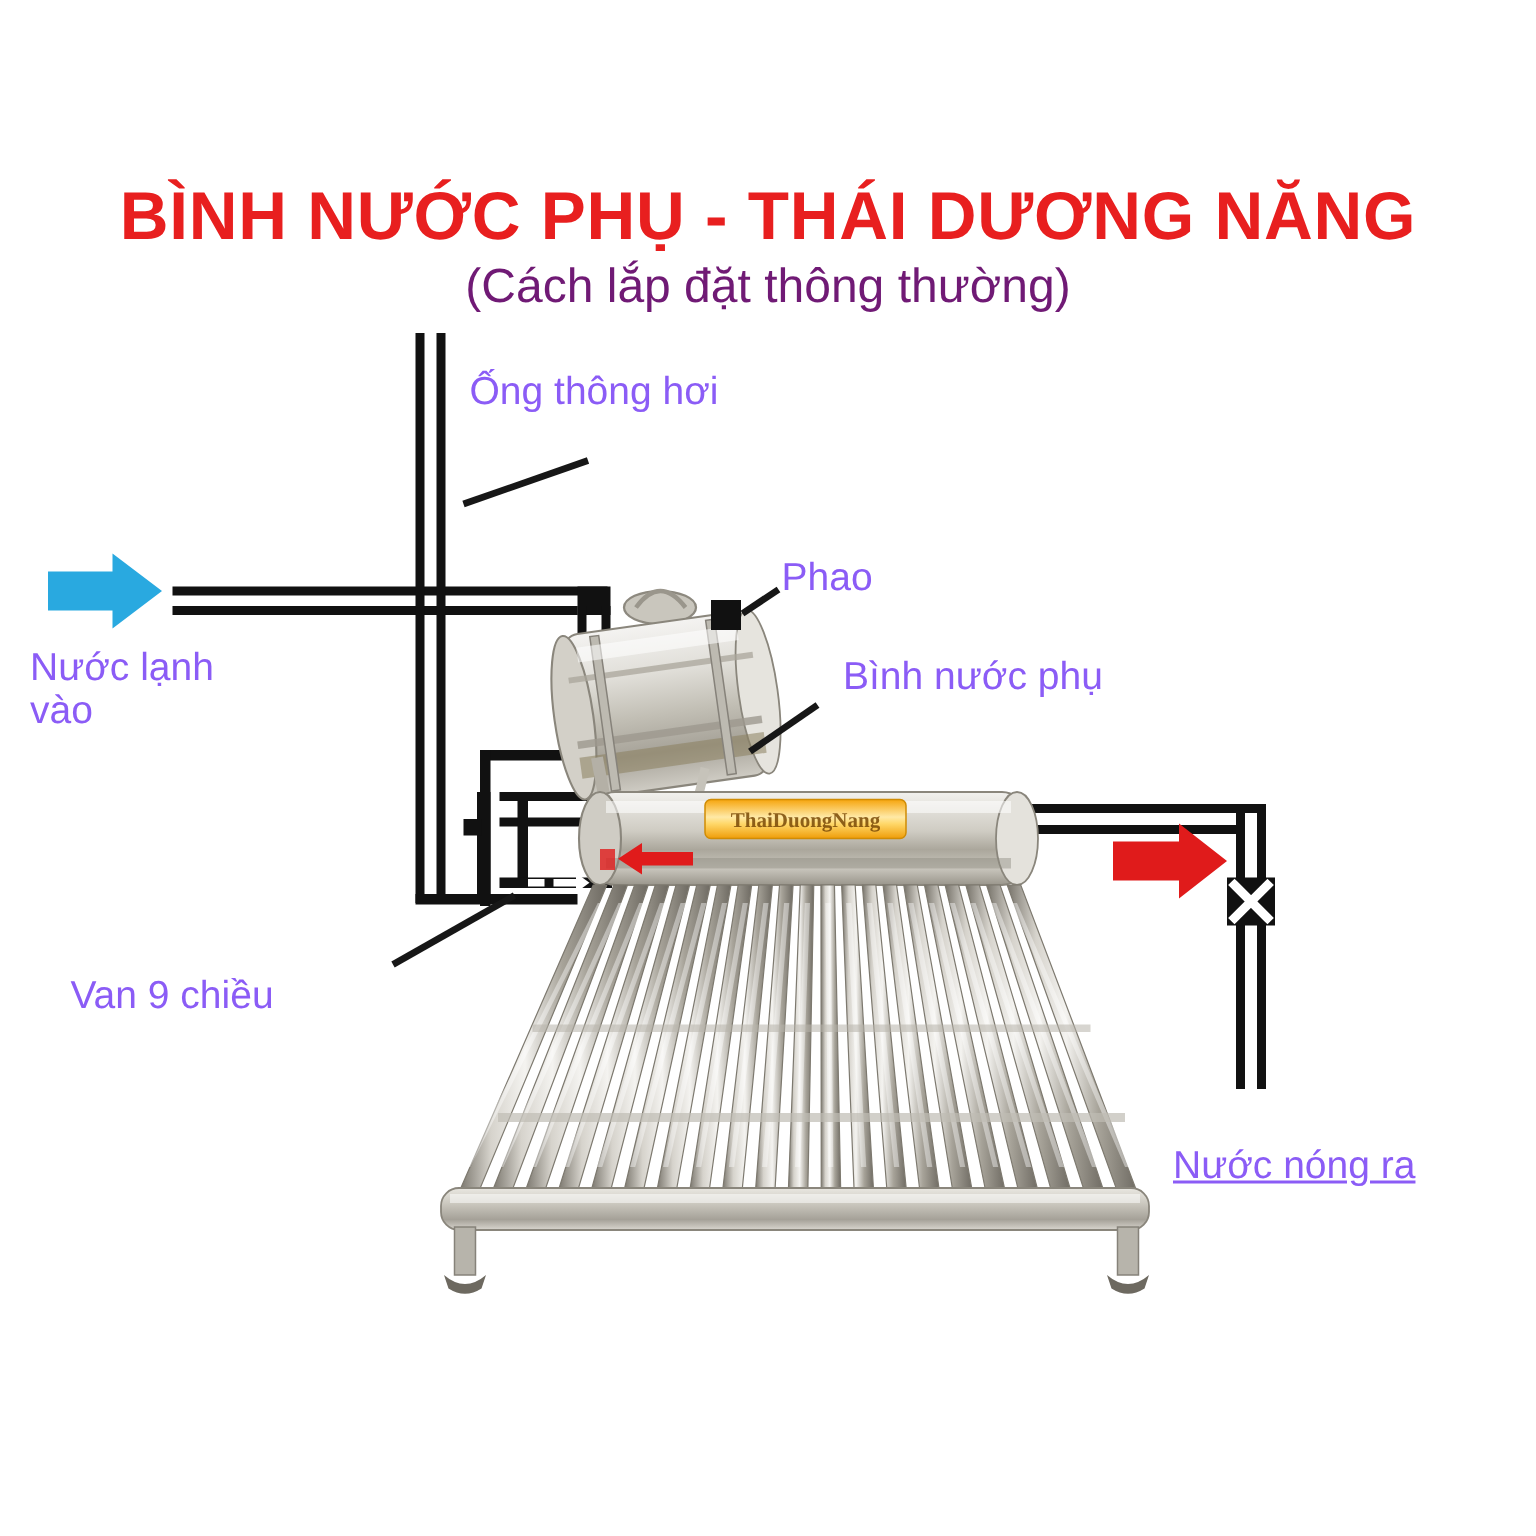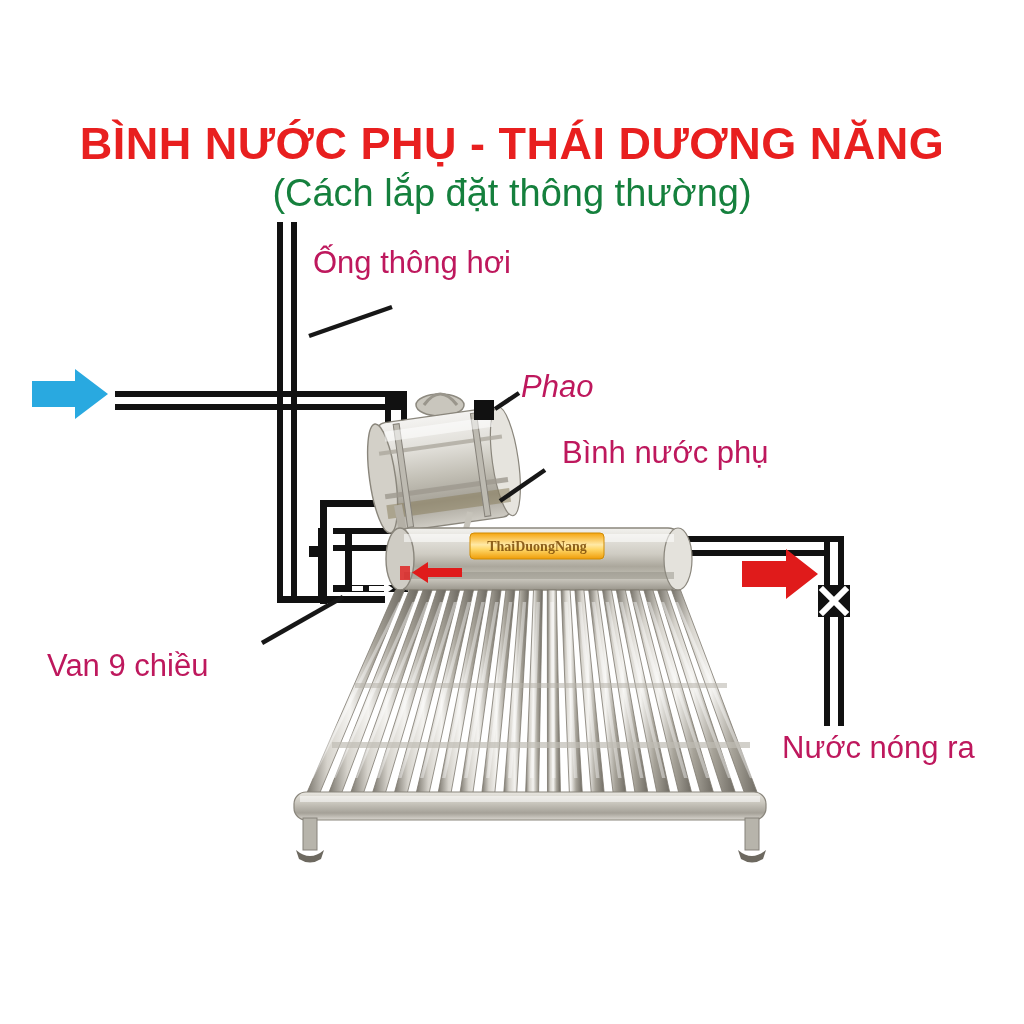--- a/index.html
+++ b/index.html
@@ -37,42 +37,42 @@
     white-space: nowrap;
   }
   .title-sub {
     position: absolute;
     left: 0;
     top: 172px;
     width: 1024px;
     text-align: center;
     font-family: "Liberation Sans", sans-serif;
     font-weight: normal;
-    font-size: 38px;
-    color: #15803d;
+    font-size: 32px;
+    color: #701a75;
     white-space: nowrap;
   }
 
   
   .label {
     position: absolute;
     font-family: "Liberation Sans", sans-serif;
-    font-size: 31px;
-    color: #be185d;
+    font-size: 26px;
+    color: #8b5cf6;
     white-space: nowrap;
     line-height: 1.12;
   }
   .label.multi { white-space: normal; }
 
   #lbl-vent      { left: 313px; top: 246px; }
-  #lbl-float     { left: 521px; top: 370px; font-style: italic; }
+  #lbl-float     { left: 521px; top: 370px; }
   #lbl-auxtank   { left: 549px; top: 436px; margin-left: 13px; }
   #lbl-coldwater { left: 20px;  top: 430px; width: 160px; }
   #lbl-valve     { left: 47px;  top: 649px; }
-  #lbl-hotwater  { left: 782px; top: 731px; }
+  #lbl-hotwater  { left: 782px; top: 762px; text-decoration: underline; }
 
   
   #art {
     position: absolute;
     left: 0;
     top: 0;
     width: 1024px;
     height: 1024px;
   }
 </style>
@@ -301,16 +301,17 @@
       <line x1="309" y1="336" x2="392" y2="307"></line>
       <line x1="495" y1="409" x2="519" y2="393"></line>
       <line x1="500" y1="501" x2="545" y2="470"></line>
       <line x1="262" y1="643" x2="343" y2="597"></line>
     </g>
   </svg>
 
   <div class="label" id="lbl-vent">Ống thông hơi</div>
   <div class="label" id="lbl-float">Phao</div>
   <div class="label" id="lbl-auxtank">Bình nước phụ</div>
+  <div class="label multi" id="lbl-coldwater">Nước lạnh vào</div>
   <div class="label" id="lbl-valve">Van 9 chiều</div>
   <div class="label" id="lbl-hotwater">Nước nóng ra</div>
 
 </div>
 
 </body></html>

